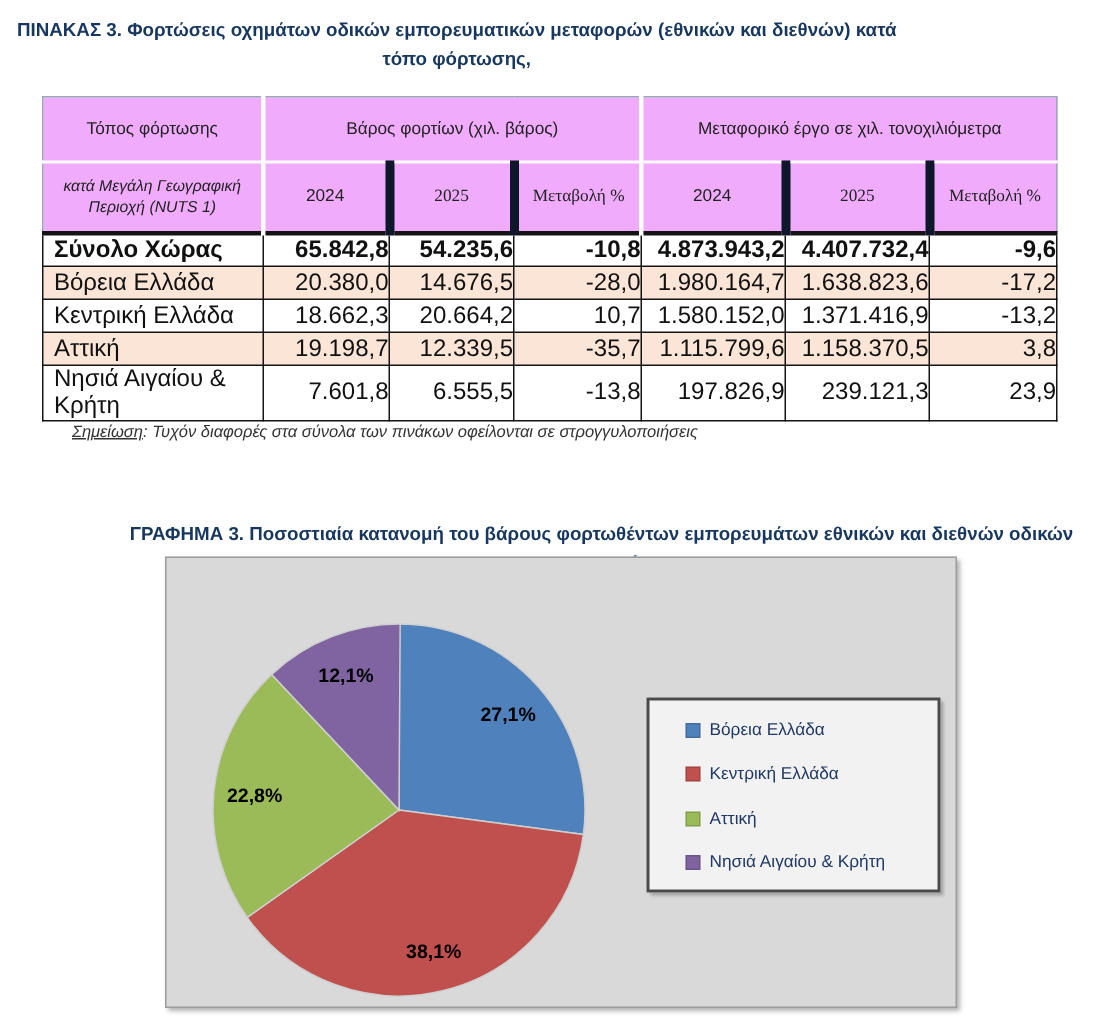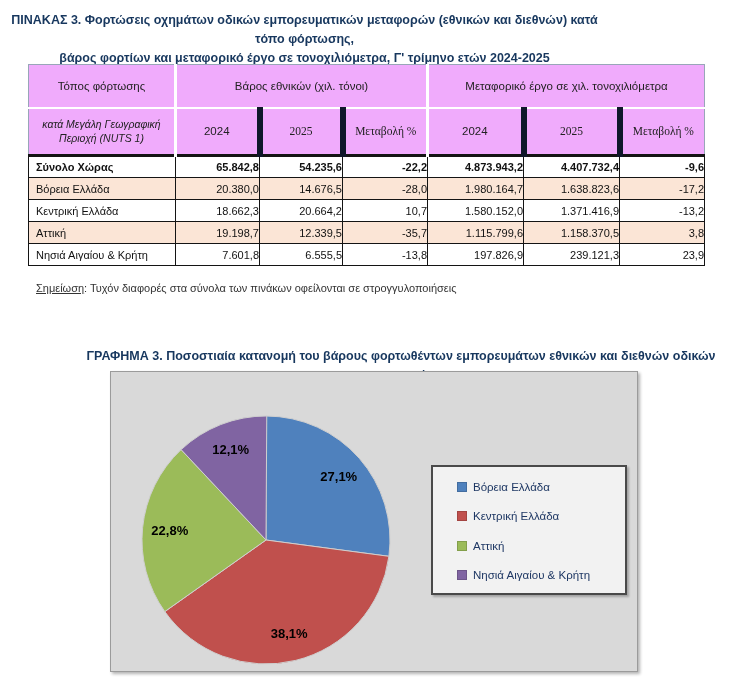--- a/index.html
+++ b/index.html
@@ -22,30 +22,30 @@
     border-top:1px solid #98a6b8; border-bottom:2px solid #fff; font-size:11.5px;
   }
   thead tr:first-child td { height:43px; }
   thead tr:last-child td { height:48px; border-top:2px solid #fff; border-bottom:1px solid #fff; }
   thead td:first-child { border-left:1px solid #98a6b8; }
   thead td:last-child  { border-right:1px solid #98a6b8;margin-top:42px; }
   thead td.wl { border-left:3px solid #fff; }
   thead td.tl { border-left:6px solid #0f172a;font-family:Liberation Serif, serif; }
   td.region { font-style:italic; font-size:10.5px; line-height:1.35; padding:0 10px; }
   tbody td {
-    border:1px solid #141414; height:22px; font-size:11px; color:#111;
+    border:1px solid #141414; height:22px; font-size:16px; color:#111;
     vertical-align:middle; background:#fff;
   }
   tbody tr:first-child td { border-top:3px solid #141414; }
   tbody tr.bold td { font-weight:bold; }
   tbody tr.shade td { background:#FBE5D6; }
   tbody td.lbl { text-align:left; padding-left:7px; }
   tbody td.num { text-align:right; }
   .note {
-    position:absolute; top:282px; left:36px; font-size:11px; color:#333;
+    position:absolute; top:282px; left:48px; font-size:11px; color:#333;font-style:italic;
   }
   .note .u { text-decoration:underline; }
   .chart-frame {
     position:absolute; top:371px; left:110px; width:528px; height:301px;
     background:#D9D9D9; border:1px solid #9b9b9b;
     box-shadow:2px 2px 3px rgba(0,0,0,0.30);
   }
   .chart-frame svg { position:absolute; left:0; top:0; }
   .legend {
     position:absolute; left:320px; top:93px; width:196px; height:130px;
@@ -58,55 +58,54 @@
   .legend-swatch { width:10px; height:10px; margin-right:6px; flex:0 0 auto; border:1px solid rgba(0,0,0,0.15); }
   .legend-label { font-size:11.5px; color:#1F3864; white-space:nowrap; }
 </style>
 </head>
 <body>
 
 <div class="page">
 
   <div class="doc-title">
     <div>ΠΙΝΑΚΑΣ 3. Φορτώσεις οχημάτων οδικών εμπορευματικών μεταφορών (εθνικών και διεθνών) κατά τόπο φόρτωσης,</div>
-    <div>βάρος φορτίων και μεταφορικό έργο σε τονοχιλιόμετρα, Γ' τρίμηνο ετών 2024-2025</div>
   </div>
 
   <table class="stats-table">
     <colgroup>
       <col style="width:147px">
         <col style="width:84px">
         <col style="width:83px">
         <col style="width:85px">
       <col style="width:96px">
         <col style="width:96px">
         <col style="width:85px">
     </colgroup>
     <thead>
       <tr>
         <td>Τόπος φόρτωσης</td>
-        <td class="wl" colspan="3">Βάρος εθνικών (χιλ. τόνοι)</td>
+        <td class="wl" colspan="3">Βάρος φορτίων (χιλ. βάρος)</td>
         <td class="wl" colspan="3">Μεταφορικό έργο σε χιλ. τονοχιλιόμετρα</td>
       </tr>
       <tr>
         <td class="region">κατά Μεγάλη Γεωγραφική Περιοχή  (NUTS 1)</td>
         <td class="wl">2024</td>
         <td class="tl">2025</td>
         <td class="tl">Μεταβολή %</td>
         <td class="wl">2024</td>
         <td class="tl">2025</td>
         <td class="tl">Μεταβολή %</td>
       </tr>
     </thead>
     <tbody>
         <tr class="bold">
           <td class="lbl">Σύνολο Χώρας</td>
           <td class="num">65.842,8</td>
           <td class="num">54.235,6</td>
-          <td class="num">-22,2</td>
+          <td class="num">-10,8</td>
           <td class="num">4.873.943,2</td>
           <td class="num">4.407.732,4</td>
           <td class="num">-9,6</td>
         </tr>
         <tr class="shade">
           <td class="lbl">Βόρεια Ελλάδα</td>
           <td class="num">20.380,0</td>
           <td class="num">14.676,5</td>
           <td class="num">-28,0</td>
           <td class="num">1.980.164,7</td>

